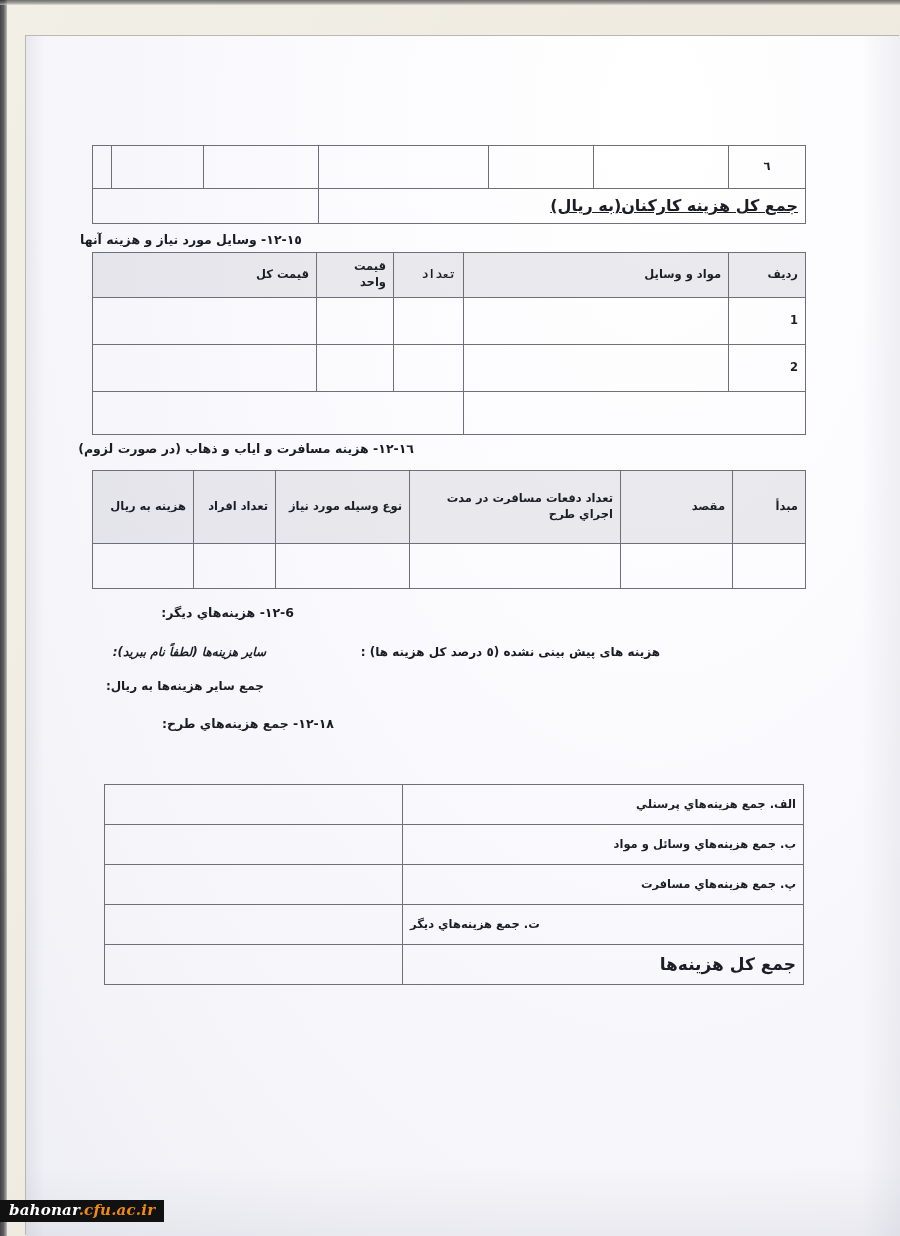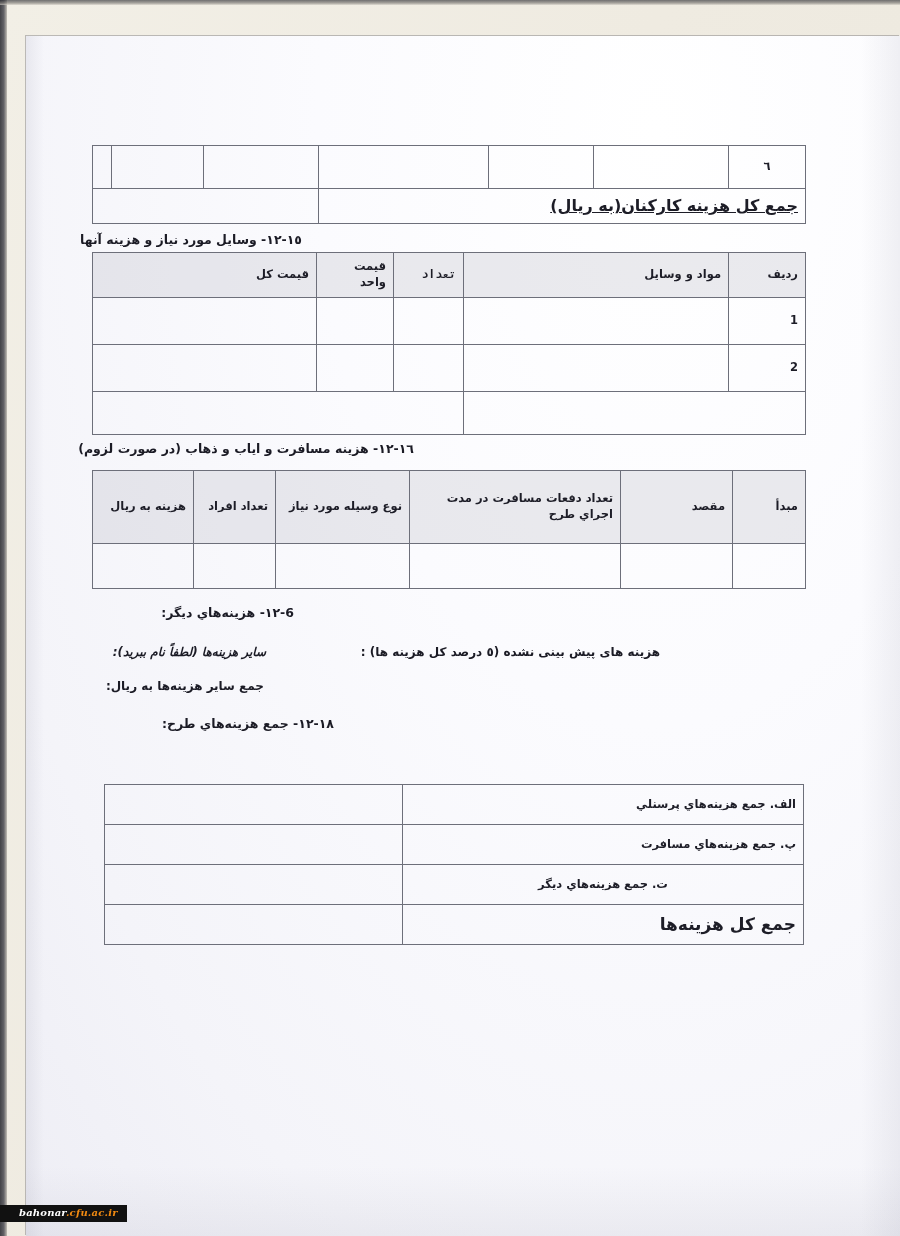--- a/index.html
+++ b/index.html
@@ -111,25 +111,25 @@
   }
   .line.sec { font-size: 12.5px; }
   .line.body { font-weight: 700; font-size: 12px; }
 
   
   .watermark {
     position: absolute;
     left: 0;
     bottom: 14px;
     background: #111111;
-    padding: 3px 9px 4px 19px;
+    padding: 3px 9px 4px 9px;
     font-family: "DejaVu Serif", "Liberation Serif", serif;
     font-style: italic;
     font-weight: 700;
-    font-size: 10px;
+    font-size: 15px;
     line-height: 1;
     direction: ltr;
     letter-spacing: .2px;
   }
   .watermark .w1 { color: #ffffff; }
   .watermark .w2 { color: #f08a12; }
 </style>
 </head>
 <body>
 
@@ -225,25 +225,29 @@
 
     <div class="line sec" style="right:566px; top:716px;">١٨-١٢- جمع هزینه‌هاي طرح:</div>
 
     <table class="doc" style="right:96px; top:784px; width:700px;">
       <tbody>
           <tr>
         <td style="width:386px; height:33px; text-align:right;">الف. جمع هزینه‌هاي پرسنلي</td>
         <td class="blank"></td>
       </tr>
       <tr>
+        <td style="height:33px; text-align:right;">ب. جمع هزینه‌هاي وسائل و مواد</td>
+        <td class="blank"></td>
+      </tr>
+      <tr>
         <td style="height:33px; ">پ. جمع هزینه‌هاي مسافرت</td>
         <td class="blank"></td>
       </tr>
       <tr>
-        <td style="height:33px; text-align:center;">ت. جمع هزینه‌هاي دیگر</td>
+        <td style="height:33px; text-align:left;">ت. جمع هزینه‌هاي دیگر</td>
         <td class="blank"></td>
       </tr>
       <tr>
         <td style="height:33px; text-align:right; font-weight:700; font-size:17px;">جمع کل هزینه‌ها</td>
         <td class="blank"></td>
       </tr>
     </tbody>
       </table>
 
     <div class="watermark">

